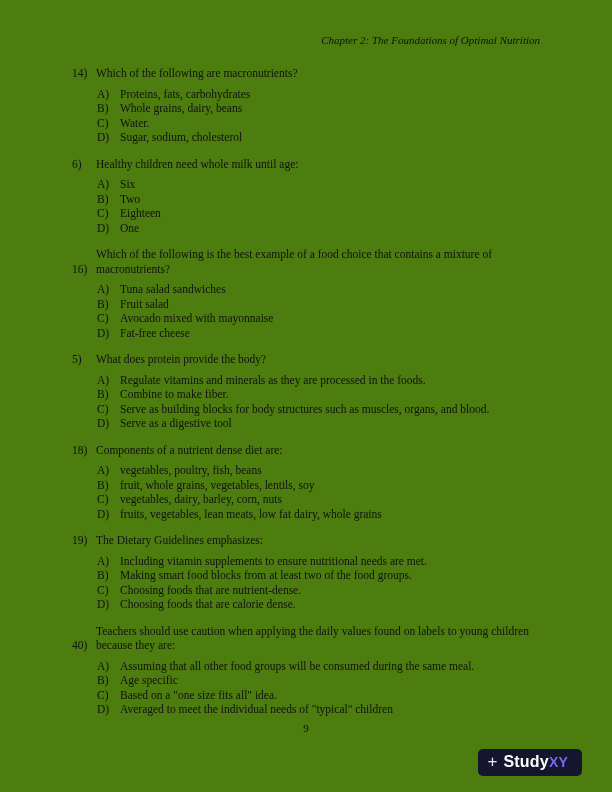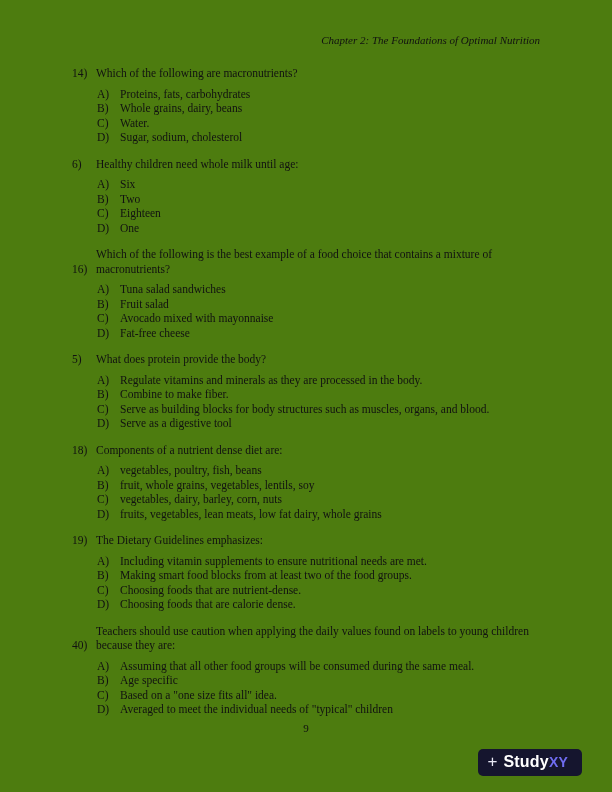--- a/index.html
+++ b/index.html
@@ -180,21 +180,21 @@
         </div>
       </div>
       <div class="question">
         <div class="q-head">
           <span class="q-num">5)</span>
           <span class="q-stem">What does protein provide the body?</span>
         </div>
         <div class="q-options">
           <div class="option">
             <span class="opt-letter">A)</span>
-            <span class="opt-text">Regulate vitamins and minerals as they are processed in the body.</span>
+            <span class="opt-text">Regulate vitamins and minerals as they are processed in the foods.</span>
           </div>
           <div class="option">
             <span class="opt-letter">B)</span>
             <span class="opt-text">Combine to make fiber.</span>
           </div>
           <div class="option">
             <span class="opt-letter">C)</span>
             <span class="opt-text">Serve as building blocks for body structures such as muscles, organs, and blood.</span>
           </div>
           <div class="option">

